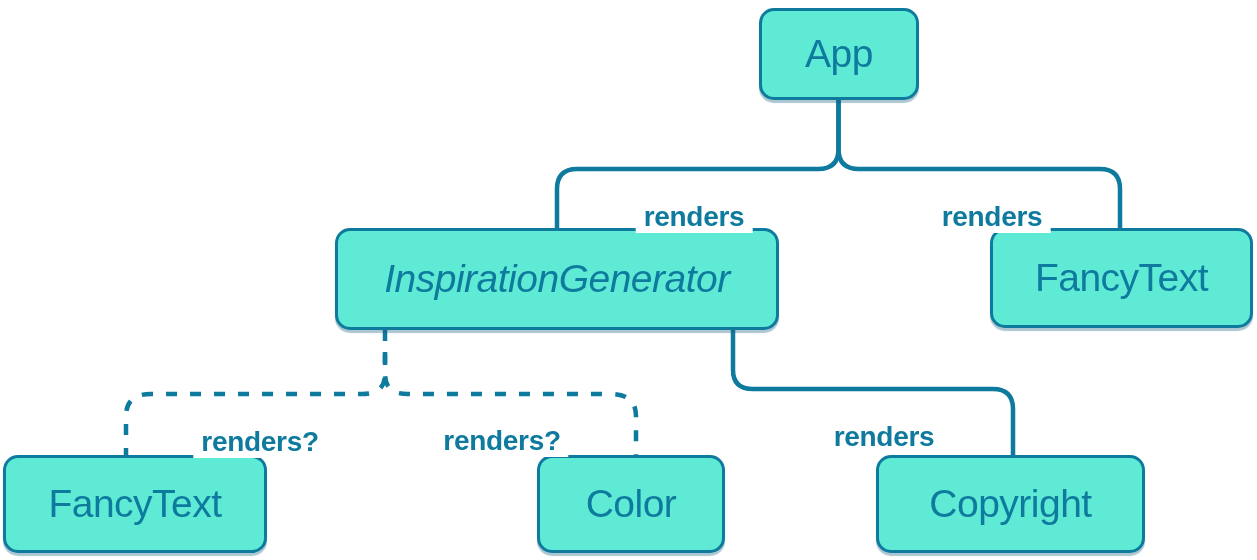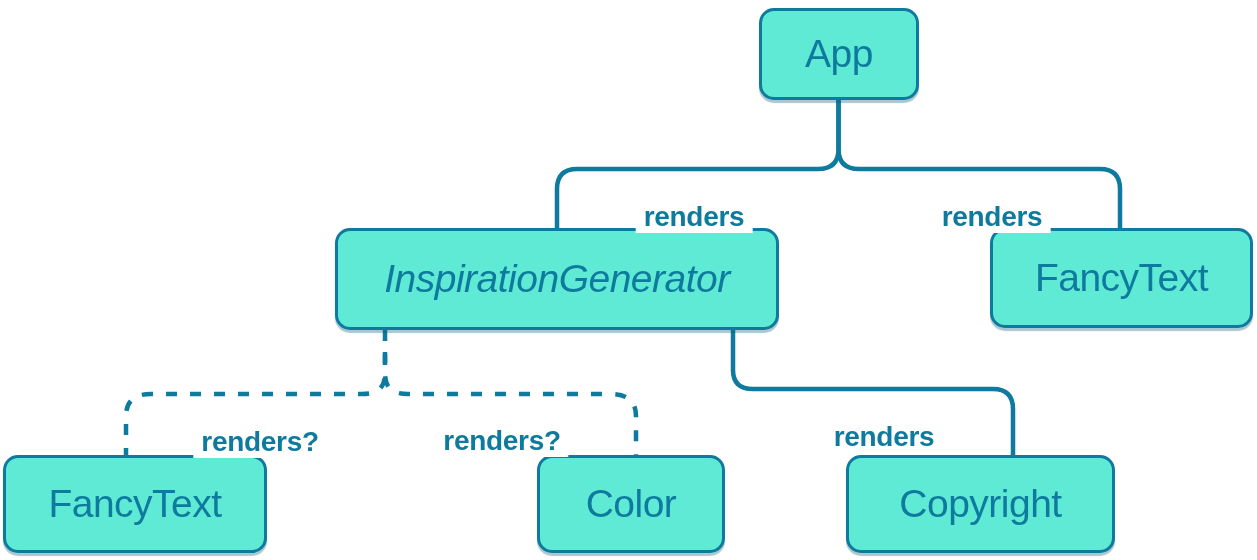--- a/index.html
+++ b/index.html
@@ -52,21 +52,21 @@
     font-size: 39px;
     font-weight: 400;
     letter-spacing: -0.5px;
     white-space: nowrap;
   }
   .node-app                  { left: 759px; top: 8px;   width: 160px; height: 92px;  }
   .node-inspiration         { left: 335px; top: 228px; width: 444px; height: 102px; font-style: italic; }
   .node-fancy-text-top      { left: 990px; top: 228px; width: 263px; height: 100px; }
   .node-fancy-text-bottom   { left: 3px;   top: 455px; width: 264px; height: 98px;  }
   .node-color               { left: 537px; top: 455px; width: 188px; height: 98px;  }
-  .node-copyright           { left: 846px; top: 455px; width: 269px; height: 98px;  }
+  .node-copyright           { left: 876px; top: 455px; width: 269px; height: 98px;  }
   .edge-label {
     position: absolute;
     transform: translate(-50%, -50%);
     background: #ffffff;
     padding: 0 8px;
     color: var(--accent);
     font-size: 28px;
     font-weight: 600;
     letter-spacing: -0.3px;
     white-space: nowrap;

